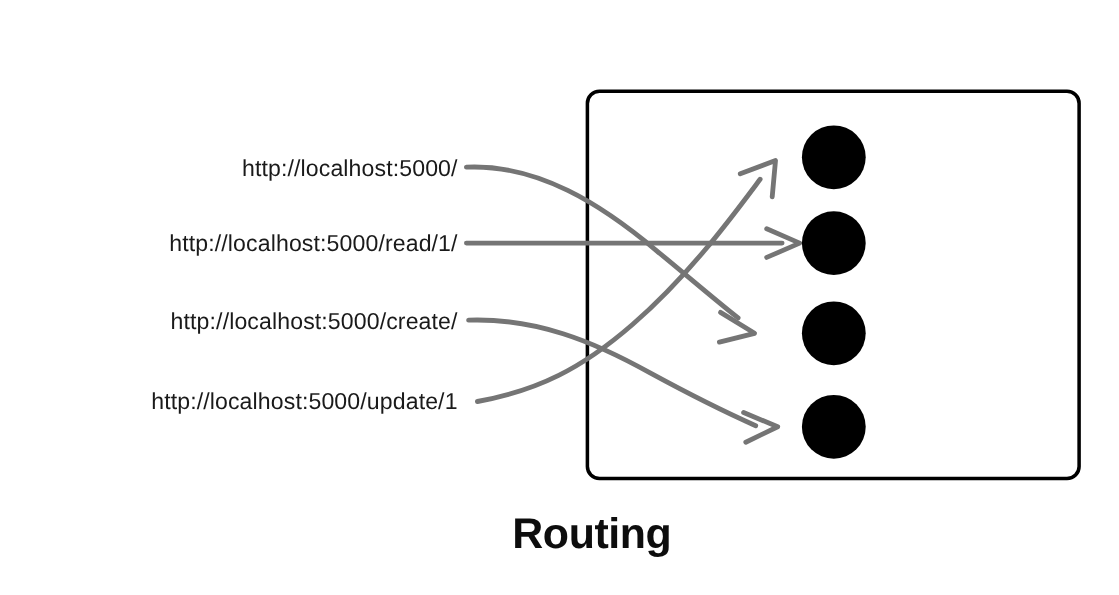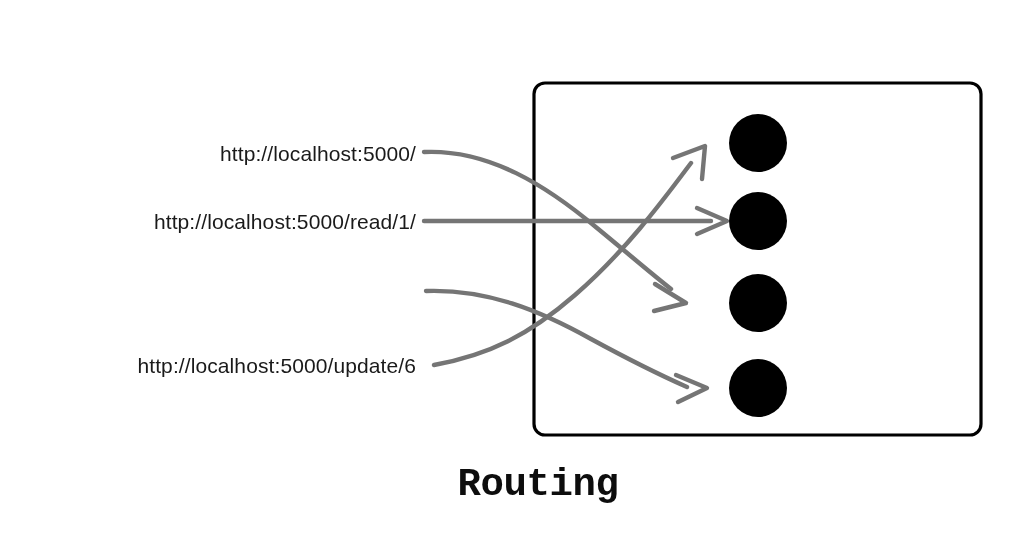--- a/index.html
+++ b/index.html
@@ -44,21 +44,21 @@
   .url-label-1 { top: 211px; text-align: center; }
   .url-label-2 { top: 282px; }
   .url-label-3 { top: 355px; }
 
   .diagram-title {
     position: absolute;
     left: 319px;
     top: 466px;
     width: 400px;
     text-align: center;
-    font-family: Liberation Mono, monospace;
+    font-family: Liberation Sans, sans-serif;
     font-size: 39px;
     font-weight: 700;
     color: #0d0d0d;
     letter-spacing: -0.4px;
     line-height: 1;
   }
 </style>
 </head>
 <body>
 
@@ -91,18 +91,19 @@
     <circle cx="739" cy="143" r="29" fill="#000000"></circle>
     <circle cx="739" cy="221" r="29" fill="#000000"></circle>
     <circle cx="739" cy="303" r="29" fill="#000000"></circle>
     <circle cx="739" cy="388" r="29" fill="#000000"></circle>
   </svg>
 
   <div class="url-label url-label-0">http://localhost:5000/</div>
 
   <div class="url-label url-label-1">http://localhost:5000/read/1/</div>
 
+  <div class="url-label url-label-2">http://localhost:5000/create/</div>
 
-  <div class="url-label url-label-3">http://localhost:5000/update/6</div>
+  <div class="url-label url-label-3">http://localhost:5000/update/1</div>
 
   <div class="diagram-title">Routing</div>
 
 </div>
 
 </body></html>

